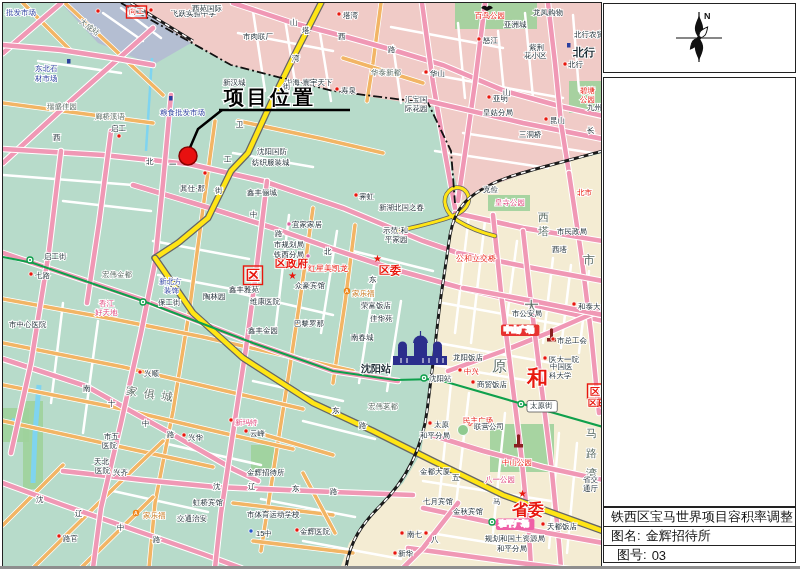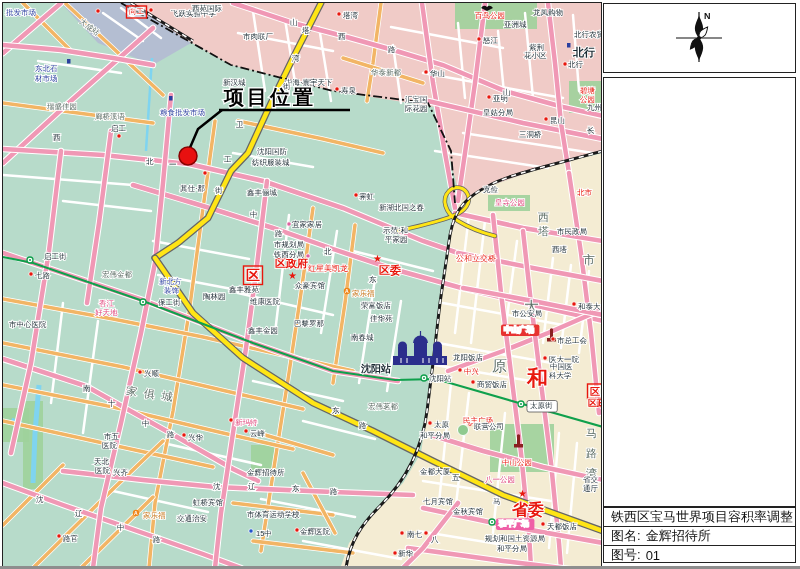--- a/index.html
+++ b/index.html
@@ -8,21 +8,21 @@
   #map-plate{position:absolute;left:2px;top:2px;width:598px;height:563px;border:1px solid #222;
              background:#b7dbca;overflow:hidden;}
   #map-svg{position:absolute;left:0;top:0;}
   .side-box{position:absolute;border:1px solid #222;background:#ffffff;}
   #compass-box{left:603px;top:3px;width:191px;height:68px;}
   #blank-box{left:603px;top:77px;width:191px;height:428px;}
   #title-block{position:absolute;left:603px;top:507px;width:191px;height:54px;border:1px solid #222;
                background:#fff;display:flex;flex-direction:column;}
   .tb-row{flex:1;display:flex;align-items:center;padding-left:7px;font-size:13px;font-weight:400;
           color:#111;border-bottom:1px solid #222;white-space:nowrap;}
-  .tb-row:last-child{border-bottom:none;}
+  .tb-row:last-child{border-bottom:none;margin-left:6px;}
   .tb-row .lbl{margin-right:5px;text-align:right;}
   #bottom-strip{position:absolute;left:0;top:566px;width:800px;height:3px;background:#8e8e8e;}
 </style>
 </head>
 <body>
 
 <div id="stage">
   <div id="map-plate">
     <svg id="map-svg" width="598" height="563">
         <polygon points="118,0 600,0 600,148 545,163 490,182 458,198 448,160 432,104 330,88 228,62" fill="#f0cbc7"></polygon>
@@ -481,18 +481,18 @@
   <div id="title-block">
     <div class="tb-row">
       <span>铁西区宝马世界项目容积率调整</span>
     </div>
     <div class="tb-row">
       <span class="lbl">图名:</span>
       <span>金辉招待所</span>
     </div>
     <div class="tb-row">
       <span class="lbl">图号:</span>
-      <span>01</span>
+      <span>03</span>
     </div>
   </div>
 
   <div id="bottom-strip"></div>
 </div>
 
 </body></html>

